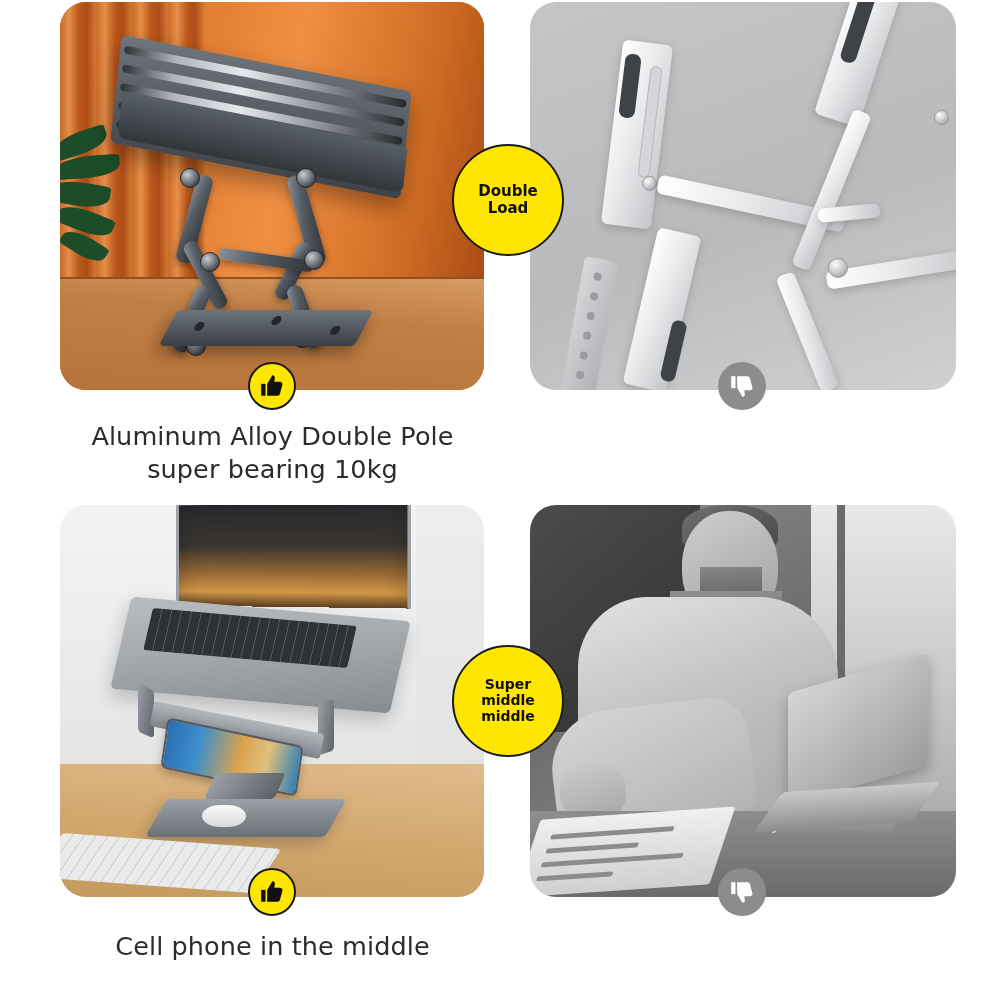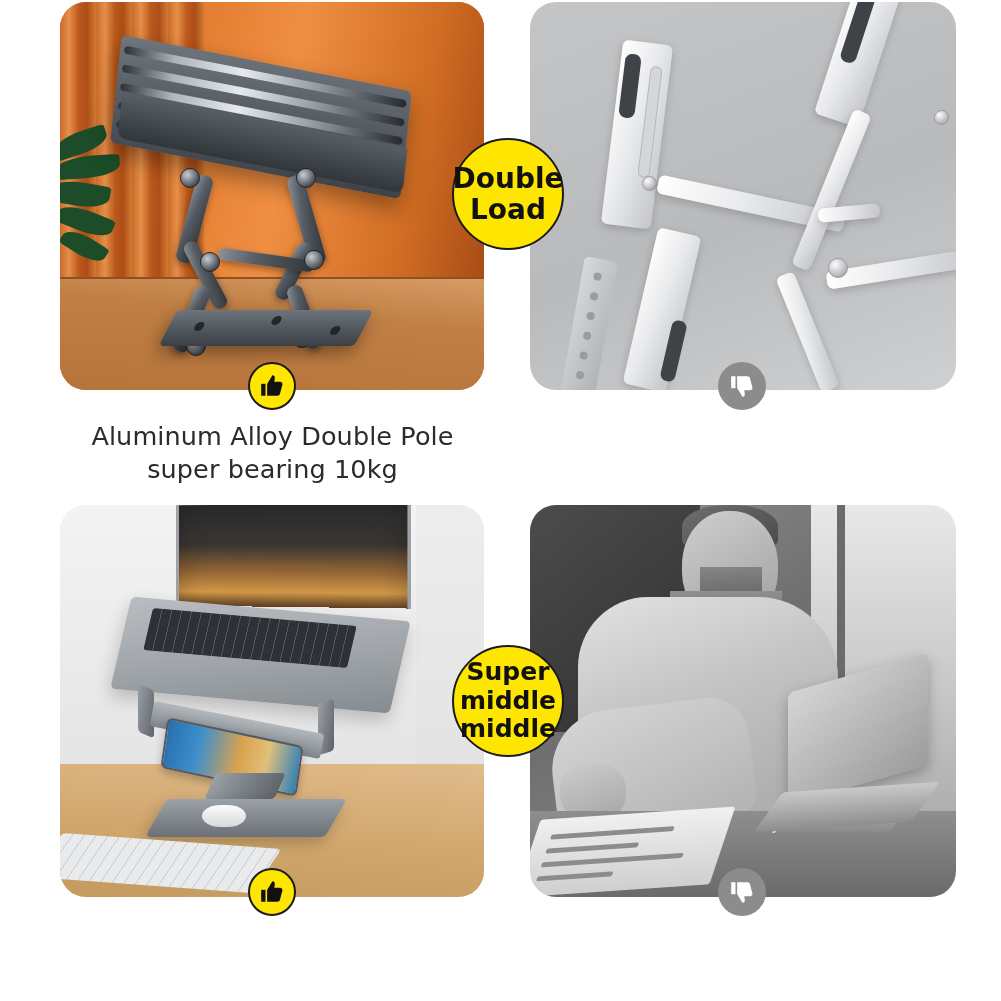--- a/index.html
+++ b/index.html
@@ -42,22 +42,22 @@
     position:absolute;
     border-radius:50%;
     background:#ffe600;
     border:2.5px solid #1b1b1b;
     display:flex; align-items:center; justify-content:center;
     text-align:center;
     color:#111;
     font-weight:bold;
     z-index:20;
   }
-  .badge-double { left:452px; top:138px; width:112px; height:112px; font-size:28px; line-height:1.12; }
-  .badge-storage{ left:452px; top:645px; width:112px; height:112px; font-size:25px; line-height:1.14; }
+  .badge-double { left:452px; top:144px; width:112px; height:112px; font-size:15px; line-height:1.12; }
+  .badge-storage{ left:452px; top:645px; width:112px; height:112px; font-size:14px; line-height:1.14; }
 
   
   .chip {
     position:absolute;
     width:48px; height:48px; border-radius:50%;
     display:flex; align-items:center; justify-content:center;
     z-index:25;
   }
   .chip.up   { background:#ffe600; border:2px solid #1b1b1b; }
   .chip.down { background:#8c8c8c; }
@@ -491,16 +491,17 @@
     </svg>
   </div>
 
   <div class="caption c-tl">
     <div>Aluminum Alloy Double Pole</div>
     <div>super bearing 10kg</div>
   </div>
 
 
   <div class="caption c-bl">
+    <div>Cell phone in the middle</div>
   </div>
 
 
 </div>
 
 </body></html>

